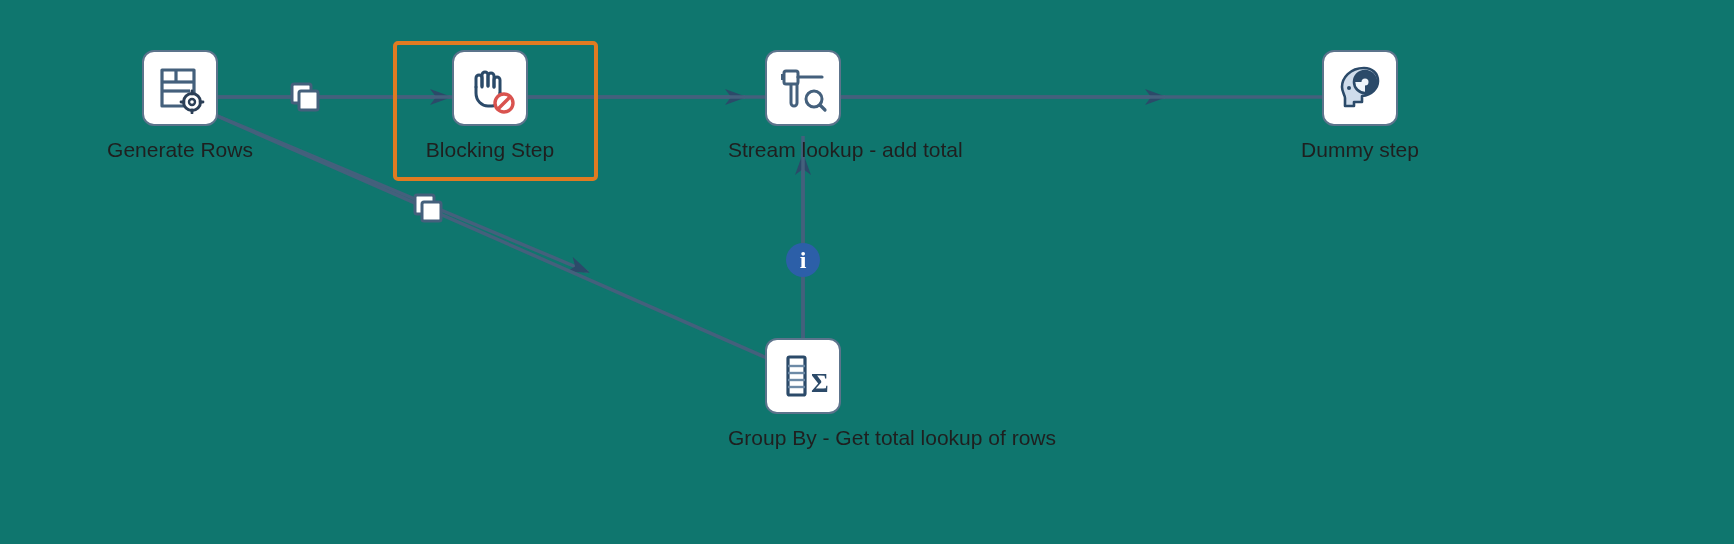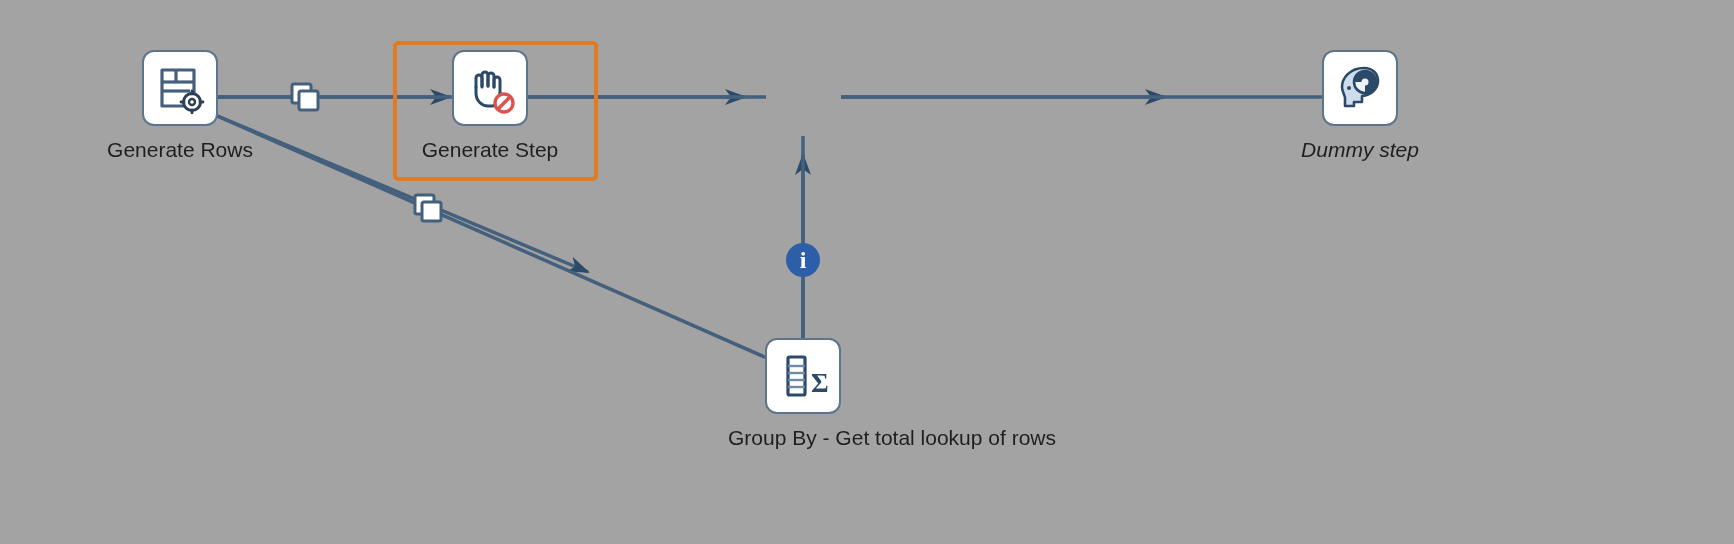--- a/index.html
+++ b/index.html
@@ -7,21 +7,21 @@
     padding: 0;
     background: #ffffff;
   }
   body {
     font-family: "Liberation Sans", sans-serif;
   }
   #canvas {
     position: relative;
     width: 1734px;
     height: 544px;
-    background: #a3a3a3;
+    background: #0f766e;
     overflow: hidden;
   }
   #hops-layer {
     position: absolute;
     left: 0;
     top: 0;
     width: 1734px;
     height: 544px;
   }
   .step {
@@ -133,25 +133,38 @@
           <path d="M13 26 V17 a3 3 0 0 1 6 0 V26"></path>
           <path d="M19 25 V14 a3 3 0 0 1 6 0 V25"></path>
           <path d="M25 25 V15 a3 3 0 0 1 6 0 V26"></path>
           <path d="M31 26 V19 a3 3 0 0 1 6 0 V32"></path>
           <path d="M13 26 v6 c0 8 6 13 12 13 h4 c5 0 8 -5 8 -10 v-3"></path>
         </g>
         <circle cx="41" cy="42" r="9" fill="#ffffff" stroke="#d9534f" stroke-width="3.4"></circle>
         <line x1="35" y1="48" x2="47" y2="36" stroke="#d9534f" stroke-width="3.4" stroke-linecap="round"></line>
       </svg>
     </div>
-    <div class="step-label">Generate Step</div>
-  </div>
-
-
-  <div class="step" style="left:1285px; top:50px;font-style:italic;">
+    <div class="step-label">Blocking Step</div>
+  </div>
+
+  <div class="step" style="left:728px; top:50px;">
+    <div class="step-icon-box">
+      <svg width="54" height="54" viewBox="0 0 54 54">
+        <rect x="8" y="10" width="14" height="13" rx="2" fill="none" stroke="#44607c" stroke-width="3"></rect>
+        <line x1="22" y1="16" x2="46" y2="16" stroke="#44607c" stroke-width="3.2" stroke-linecap="round"></line>
+        <rect x="5" y="13" width="4" height="6" fill="#44607c"></rect>
+        <path d="M15 23 V42 a3 3 0 0 0 6 0 V23" fill="none" stroke="#44607c" stroke-width="3" stroke-linejoin="round"></path>
+        <circle cx="38" cy="38" r="8" fill="none" stroke="#44607c" stroke-width="3"></circle>
+        <line x1="44" y1="44" x2="49" y2="49" stroke="#44607c" stroke-width="3.2" stroke-linecap="round"></line>
+      </svg>
+    </div>
+    <div class="step-label">Stream lookup - add total</div>
+  </div>
+
+  <div class="step" style="left:1285px; top:50px;">
     <div class="step-icon-box">
       <svg width="52" height="52" viewBox="0 0 52 52">
         <path d="M30 6 C16 6 8 16 8 25 C8 30 11 33 11 36 V44 H20 V40 H28 V34 C38 33 44 26 44 19 C44 11 38 6 30 6 Z" fill="#cfdceb" stroke="#2b4a69" stroke-width="2.6" stroke-linejoin="round"></path>
         <circle cx="31" cy="20" r="11" fill="#eef4fa" stroke="#2b4a69" stroke-width="2.6"></circle>
         <path d="M31 9 a11 11 0 0 1 0 22 Z" fill="#2b4a69"></path>
         <path d="M31 20 L31 9 a11 11 0 0 0 -11 11 Z" fill="#2b4a69"></path>
         <circle cx="31" cy="20" r="3.5" fill="#eef4fa"></circle>
         <circle cx="15" cy="26" r="2" fill="#2b4a69"></circle>
       </svg>
     </div>

